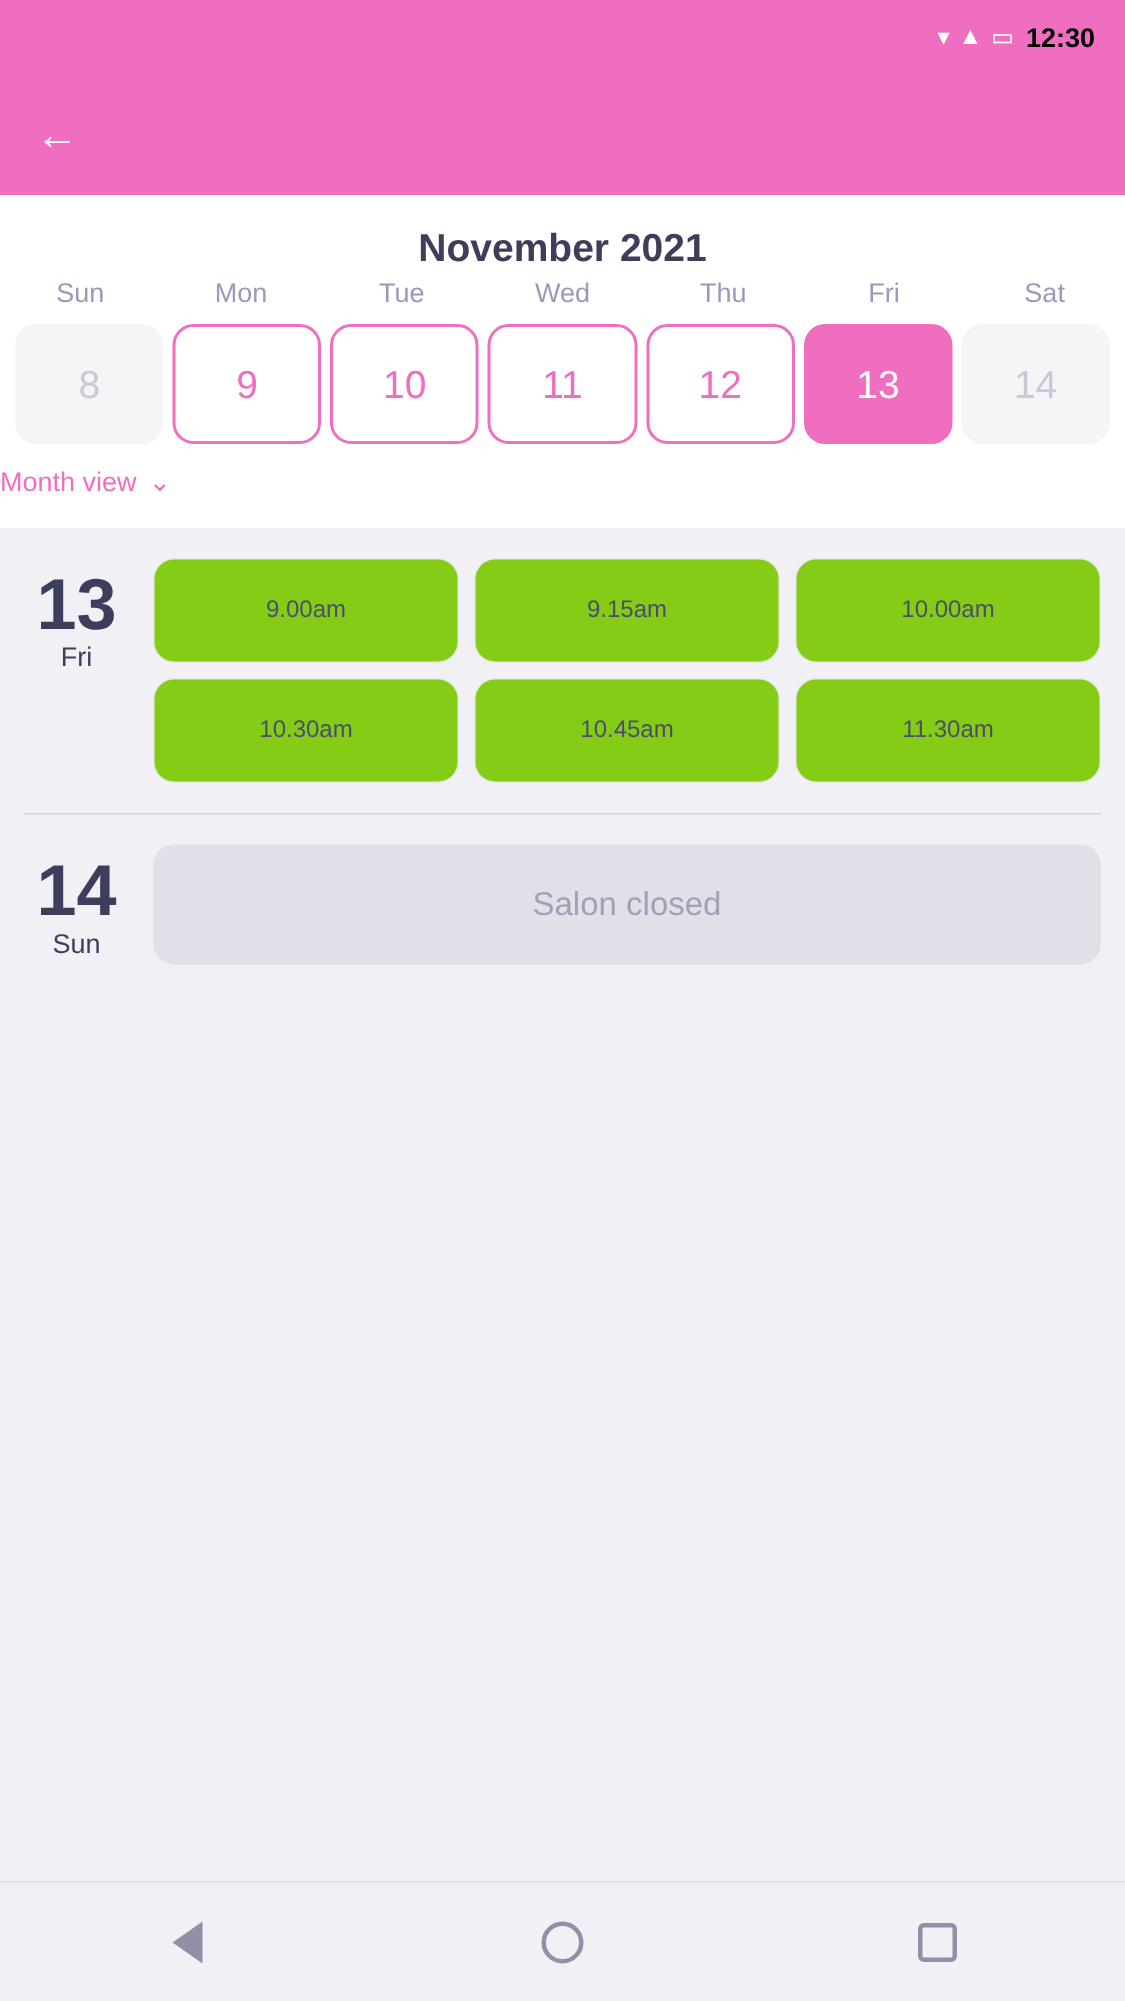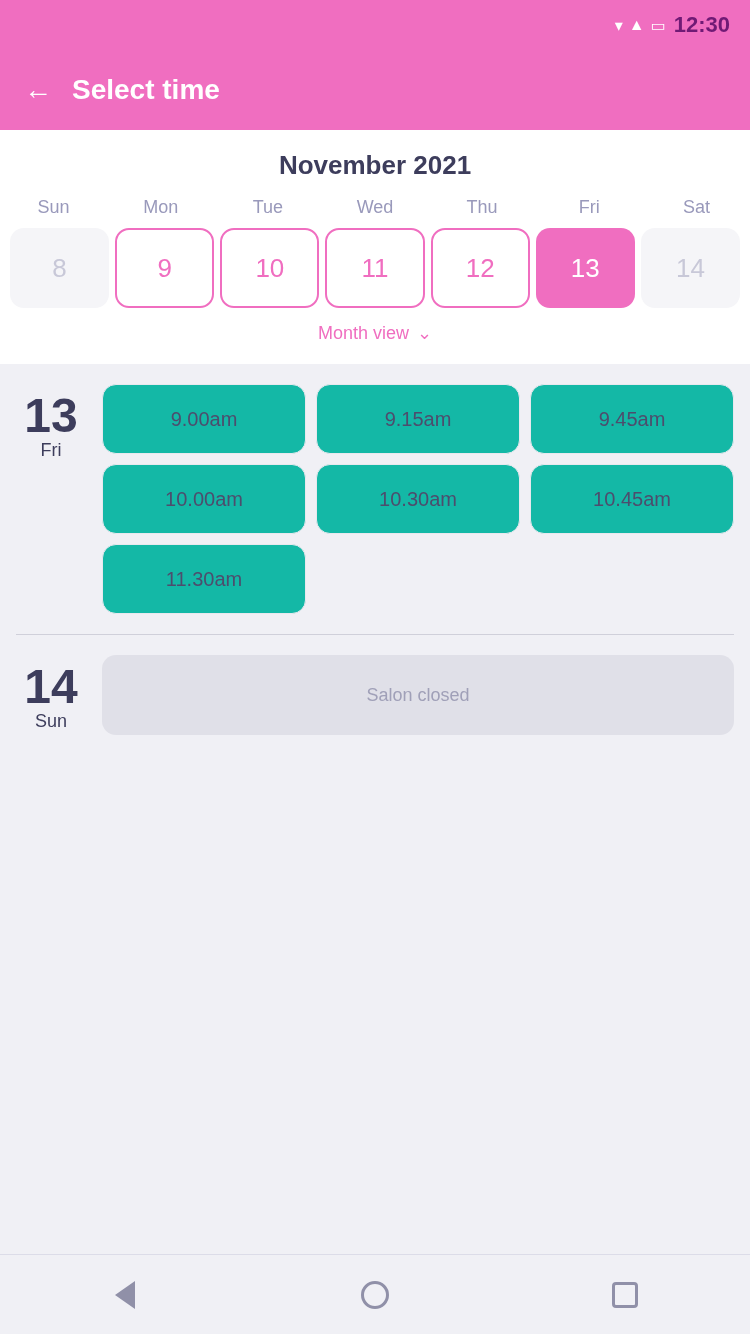--- a/index.html
+++ b/index.html
@@ -16,22 +16,22 @@
     .status-bar {
       background: #f06ec0;
       height: 50px;
       display: flex;
       align-items: center;
       justify-content: flex-end;
       padding: 0 20px;
       gap: 8px;
     }
     .status-bar .time {
-      color: #701a75;
-      font-size: 22px;
+      color: #000000;
+      font-size: 18px;
       font-weight: 600;
     }
     .status-icons {
       display: flex;
       align-items: center;
       gap: 6px;
     }
     .wifi-icon, .signal-icon, .battery-icon {
       color: white;
       font-size: 16px;
@@ -61,21 +61,21 @@
     
     .calendar-section {
       background: white;
       padding: 20px 0 10px;
     }
     .month-title {
       text-align: center;
       font-size: 26px;
       font-weight: 600;
       color: #3d3d5c;
-      margin-bottom: 16px;
+      margin-bottom: 4px;
     }
     .day-headers {
       display: grid;
       grid-template-columns: repeat(7, 1fr);
       text-align: center;
       margin-bottom: 10px;
     }
     .day-header {
       font-size: 18px;
       color: #9999bb;
@@ -109,21 +109,21 @@
     .date-cell.selected {
       background: #f06ec0;
       color: white;
       border: none;
     }
 
     
     .month-view-row {
       display: flex;
       align-items: center;
-      justify-content: center;
+      justify-content: flex-start;
       gap: 8px;
       padding: 14px 0 10px;
       cursor: pointer;
     }
     .month-view-label {
       color: #f06ec0;
       font-size: 18px;
     }
     .chevron-down {
       color: #f06ec0;
@@ -159,27 +159,27 @@
       color: #3d3d5c;
       font-weight: 400;
     }
     .time-grid {
       flex: 1;
       display: grid;
       grid-template-columns: repeat(3, 1fr);
       gap: 10px;
     }
     .time-slot {
-      background: #14b8a6;
+      background: #84cc16;
       border-radius: 14px;
       display: flex;
       align-items: center;
       justify-content: center;
       height: 70px;
-      font-size: 20px;
+      font-size: 16px;
       color: #4d4d6d;
       cursor: pointer;
       border: 1px solid #e8e8ee;
     }
 
     
     .divider {
       height: 1px;
       background: #d0d0da;
       margin: 20px 0;
@@ -193,21 +193,21 @@
       align-items: flex-start;
     }
     .closed-box {
       flex: 1;
       background: #e0e0e8;
       border-radius: 14px;
       height: 80px;
       display: flex;
       align-items: center;
       justify-content: center;
-      font-size: 18px;
+      font-size: 22px;
       color: #a0a0b8;
     }
 
     
     .bottom-nav {
       position: fixed;
       bottom: 0;
       left: 0;
       width: 750px;
       height: 80px;
@@ -254,21 +254,20 @@
   <div class="status-icons">
     <span class="wifi-icon">▾</span>
     <span class="signal-icon">▲</span>
     <span class="battery-icon">▭</span>
   </div>
   <span class="time">12:30</span>
 </div>
 
 <div class="header">
   <span class="back-btn">←</span>
-  <span class="header-title">Select time</span>
 </div>
 
 <div class="calendar-section">
   <div class="month-title">November 2021</div>
 
   <div class="day-headers">
     <span class="day-header">Sun</span>
     <span class="day-header">Mon</span>
     <span class="day-header">Tue</span>
     <span class="day-header">Wed</span>
@@ -296,21 +295,20 @@
 <div class="slots-section">
 
   <div class="day-slot-group">
     <div class="day-label">
       <span class="day-number">13</span>
       <span class="day-name">Fri</span>
     </div>
     <div class="time-grid">
       <div class="time-slot">9.00am</div>
       <div class="time-slot">9.15am</div>
-      <div class="time-slot">9.45am</div>
       <div class="time-slot">10.00am</div>
       <div class="time-slot">10.30am</div>
       <div class="time-slot">10.45am</div>
       <div class="time-slot">11.30am</div>
     </div>
   </div>
 
   <div class="divider"></div>
 
   <div class="closed-group">

